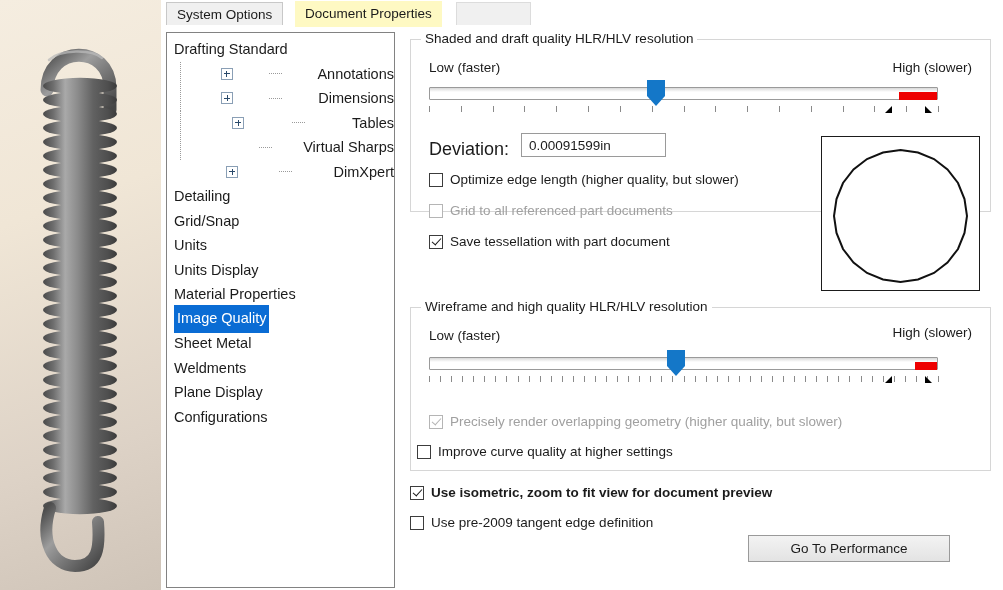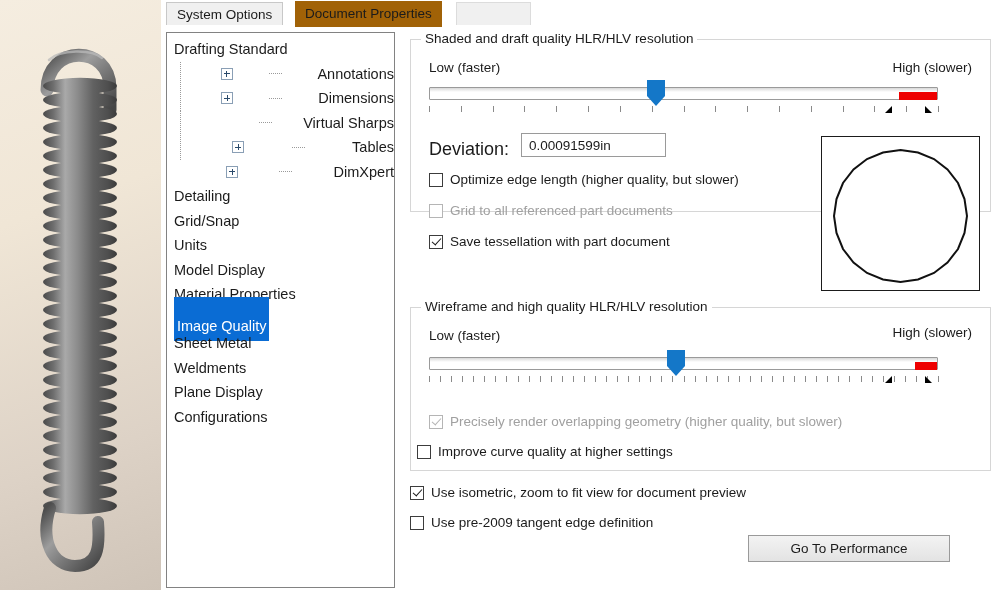--- a/index.html
+++ b/index.html
@@ -46,21 +46,21 @@
     box-sizing: border-box;
   }
   #tab-system-options {
     left: 5px;
     background: #f0f0f0;
     border: 1px solid #c8c8c8;
     border-bottom: none;
   }
   #tab-document-properties {
     left: 134px;
-    background: #a16207;
+    background: #fef9c3;
     border: none;
     top: 1px;
     height: 26px;
     line-height: 25px;
   }
   #tab-filler {
     position: absolute;
     left: 295px; top: 2px;
     width: 75px; height: 23px;
     background: #f0f0f0;
@@ -88,21 +88,21 @@
     font-size: 14.5px;
     color: #1b1b1b;
     white-space: nowrap;
     padding-left: 7px;
     position: relative;
   }
   .tree-row.child { padding-left: 7px; justify-content: space-between; }
   .tree-row.selected-row > .tree-label {
     background: #0a6cd4;
     color: #ffffff;
-    padding: 17px 3px 2px 3px;
+    padding: 1px 3px 2px 3px;
   }
   .tree-label { display: inline-block; }
   .expander {
     width: 12px; height: 12px;
     border: 1px solid #8a9fb5;
     background: #ffffff;
     display: inline-block;
     position: relative;
     margin-right: 3px;
     flex: 0 0 auto;
@@ -373,51 +373,51 @@
     <span class="vert-dot"></span>
     <span class="indent"></span>
     <span class="expander"></span>
     <span class="dotline"></span>
     <span class="tree-label">Dimensions</span>
   </div>
 
   <div class="tree-row child">
     <span class="vert-dot"></span>
     <span class="indent"></span>
+    <span class="expander"></span>
+    <span class="dotline"></span>
+    <span class="tree-label">Tables</span>
+  </div>
+
+  <div class="tree-row child">
+    <span class="vert-dot"></span>
+    <span class="indent"></span>
     <span class="indent"></span>
     <span class="dotline"></span>
     <span class="tree-label">Virtual Sharps</span>
-  </div>
-
-  <div class="tree-row child">
-    <span class="vert-dot"></span>
-    <span class="indent"></span>
-    <span class="expander"></span>
-    <span class="dotline"></span>
-    <span class="tree-label">Tables</span>
   </div>
 
   <div class="tree-row child">
     <span class="indent"></span>
     <span class="expander"></span>
     <span class="dotline"></span>
     <span class="tree-label">DimXpert</span>
   </div>
 
   <div class="tree-row">
     <span class="tree-label">Detailing</span>
   </div>
   <div class="tree-row">
     <span class="tree-label">Grid/Snap</span>
   </div>
   <div class="tree-row">
     <span class="tree-label">Units</span>
   </div>
   <div class="tree-row">
-    <span class="tree-label">Model Display</span>
+    <span class="tree-label">Units Display</span>
   </div>
   <div class="tree-row">
     <span class="tree-label">Material Properties</span>
   </div>
   <div class="tree-row selected-row">
     <span class="tree-label">Image Quality</span>
   </div>
   <div class="tree-row">
     <span class="tree-label">Sheet Metal</span>
   </div>
@@ -559,21 +559,21 @@
       <span class="cbox checked"></span>
       <span>Precisely render overlapping geometry (higher quality, but slower)</span>
     </div>
 
     <div class="checkrow" style="left:6px; top:136px;">
       <span class="cbox"></span>
       <span>Improve curve quality at higher settings</span>
     </div>
   </div>
 
-  <div class="checkrow" style="left:10px; top:455px;">
+  <div class="checkrow" style="left:10px; top:455px;font-weight:bold;">
     <span class="cbox checked"></span>
     <span>Use isometric, zoom to fit view for document preview</span>
   </div>
 
   <div class="checkrow" style="left:10px; top:485px;">
     <span class="cbox"></span>
     <span>Use pre-2009 tangent edge definition</span>
   </div>
 
   <div id="go-to-performance">Go To Performance</div>

